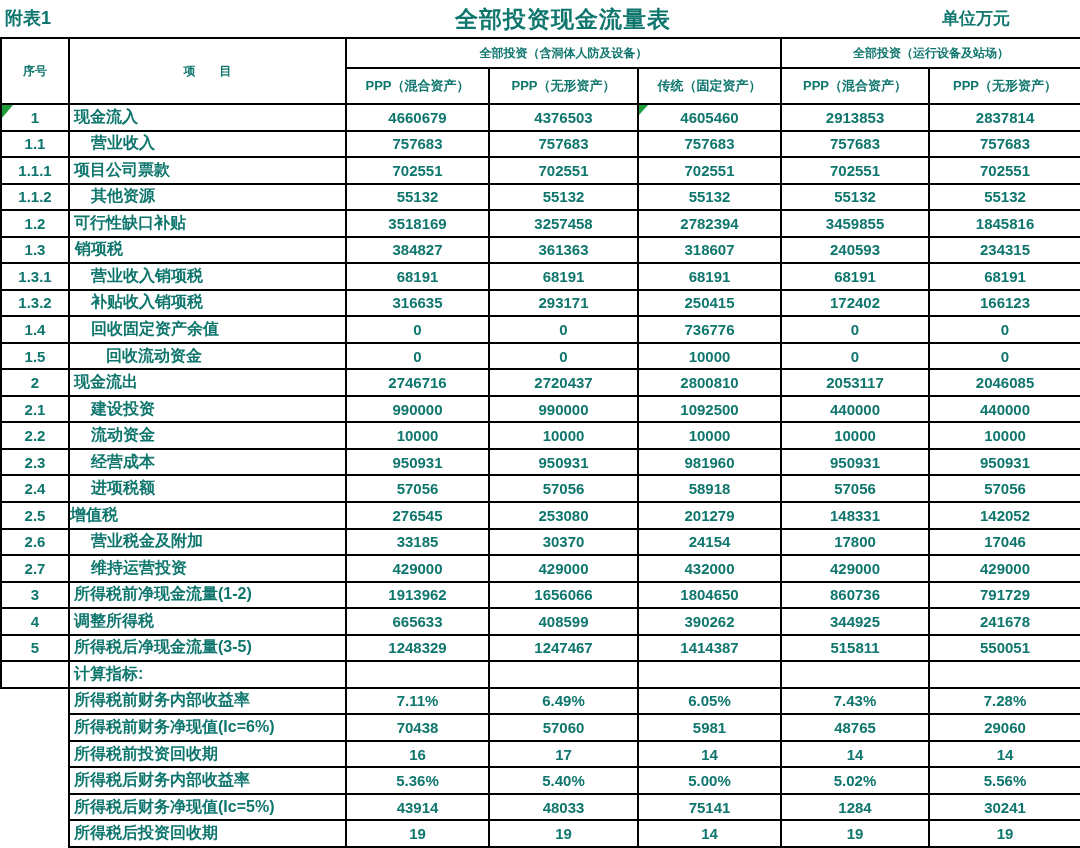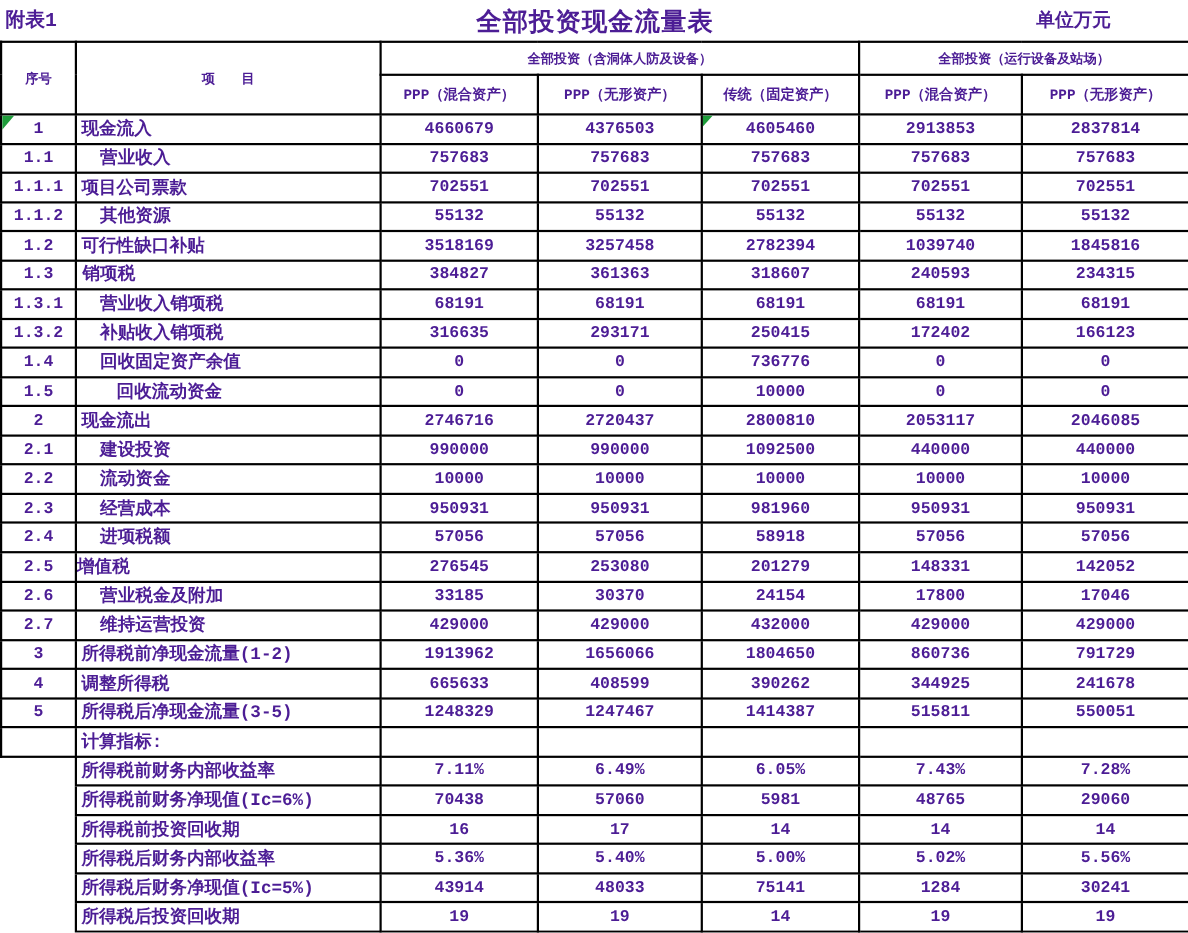--- a/index.html
+++ b/index.html
@@ -1,23 +1,23 @@
 <!DOCTYPE html>
 <html style="--green: #1f9d3b;"><head>
 <meta charset="utf-8">
 <style>
   html,body{margin:0;padding:0;background:#fff;}
   .page{
     position:relative;width:1080px;height:848px;background:#ffffff;
-    font-family:Liberation Mono, monospace;color:#4c1d95;overflow:hidden;
+    font-family:Liberation Sans, sans-serif;color:#0f766e;overflow:hidden;
     font-weight:bold;
   }
   .topbar{position:absolute;top:0;left:0;width:1080px;height:37px;}
   .lbl-left{position:absolute;left:5px;top:6px;font-size:18px;}
-  .lbl-title{position:absolute;left:433px;top:4px;font-size:23px;letter-spacing:1px;}
+  .lbl-title{position:absolute;left:455px;top:4px;font-size:23px;letter-spacing:1px;}
   .lbl-unit{position:absolute;right:70px;top:7px;font-size:17px;}
   table{
     position:absolute;top:37px;left:0;
     width:1080px;height:811px;
     border-collapse:collapse;table-layout:fixed;
   }
   td{
     border:2px solid #000;
     padding:0;position:relative;
     text-align:center;vertical-align:middle;
@@ -107,21 +107,21 @@
           <td class="c-val">55132</td>
           <td class="c-val">55132</td>
           <td class="c-val">55132</td>
         </tr>
         <tr>
           <td class="c-serial">1.2</td>
           <td class="c-item" style="padding-left: 4px;">可行性缺口补贴</td>
           <td class="c-val">3518169</td>
           <td class="c-val">3257458</td>
           <td class="c-val">2782394</td>
-          <td class="c-val">1039740</td>
+          <td class="c-val">3459855</td>
           <td class="c-val">1845816</td>
         </tr>
         <tr>
           <td class="c-serial">1.3</td>
           <td class="c-item" style="padding-left: 5px;">销项税</td>
           <td class="c-val">384827</td>
           <td class="c-val">361363</td>
           <td class="c-val">318607</td>
           <td class="c-val">240593</td>
           <td class="c-val">234315</td>

